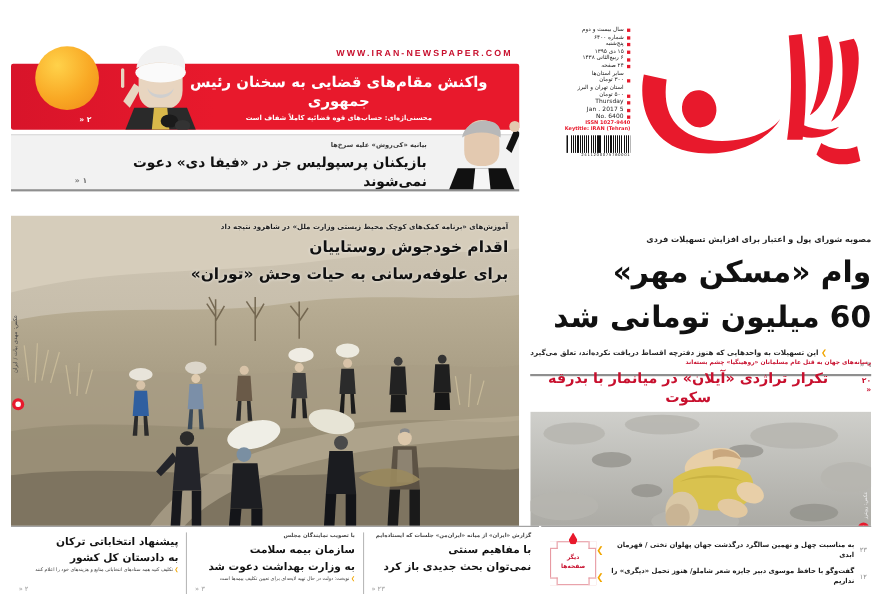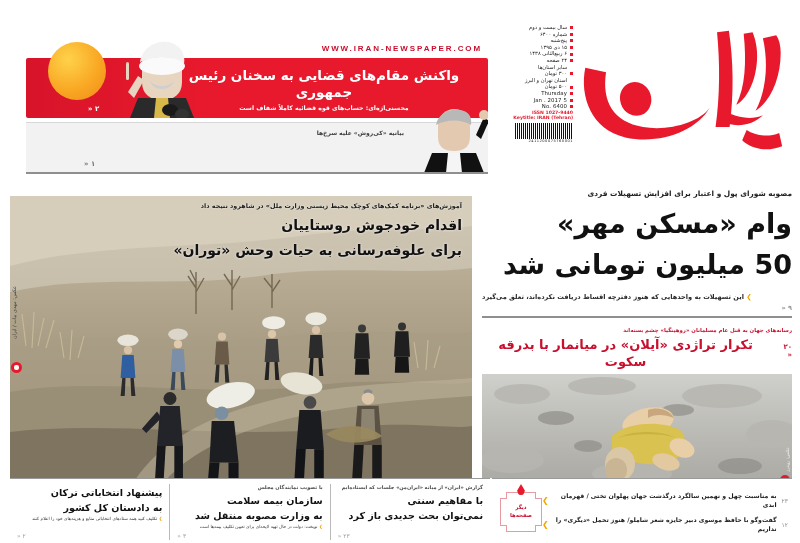--- a/index.html
+++ b/index.html
@@ -58,21 +58,21 @@
     background: repeating-linear-gradient(90deg,
       #111 0 1px, #fff 1px 2px, #111 2px 2.6px, #fff 2.6px 4px,
       #111 4px 5.2px, #fff 5.2px 6px);
   }
   .barcode-num {
     font-size: 3.6px; color: #222; letter-spacing: .5px;
     margin-right: 1px; white-space: nowrap;
   }
 
   
-  .banners { position: absolute; left: 16px; top: 0; width: 472px; height: 152px; }
+  .banners { position: absolute; left: 0; top: 0; width: 472px; height: 152px; }
 
   .url-bar {
     position: absolute; right: 6px; top: 22px;
     font-family: "Liberation Sans", sans-serif;
     font-size: 8px; font-weight: bold; letter-spacing: 1.9px;
     color: #c8102e;
     direction: ltr;
   }
 
   .red-banner {
@@ -178,21 +178,21 @@
     width:4.2px; height:4.2px; border-radius:50%; background:#fff;
   }
 
   
   .right-col {
     position: absolute; right: 8px; top: 14px;
     width: 310px;
   }
   .lead-kicker {
     font-size: 7.4px; color: #222; text-align: right;
-    direction: rtl; line-height: 11px; font-weight: bold;
+    direction: rtl; line-height: 11px; font-weight: bold; margin-top: 24px;
   }
   .lead-head {
     font-size: 27px; font-weight: bold; color: #111;
     text-align: right; direction: rtl; line-height: 33px;
     margin-top: 8px; letter-spacing: -.6px;
   }
   .lead-sub {
     font-size: 6.6px; color: #2a2a2a; text-align: left;
     direction: rtl; line-height: 10px; margin-top: 11px;
     font-weight: bold;
@@ -403,20 +403,21 @@
 
         <div class="pgmark b1">
           <span>۲</span>
           <span class="chev">«</span>
         </div>
       </div>
 
       <div class="banner2">
         <div class="banner2-text">
           <div class="banner2-sub">بیانیه «کی‌روش» علیه سرخ‌ها</div>
+          <div class="banner2-head">بازیکنان پرسپولیس جز در «فیفا دی» دعوت نمی‌شوند</div>
         </div>
 
         <svg class="banner-photo-2" viewBox="0 0 74 68">
           <g>
             <path d="M24 22 C24 10, 32 4, 40 4 C50 4, 56 10, 56 22 L56 32
                      C56 42, 50 46, 40 46 C30 46, 24 42, 24 32 Z" fill="#e3c9b0"></path>
             <path d="M22 20 C24 8, 38 2, 50 6 C56 8, 58 14, 57 20
                      C48 14, 32 14, 22 20 Z" fill="#b8b8b8"></path>
             <path d="M18 48 L62 48 L70 68 L10 68 Z" fill="#111"></path>
             <path d="M34 48 L46 48 L48 68 L32 68 Z" fill="#f5f5f5"></path>
@@ -562,21 +563,21 @@
         <div class="ov-head">برای علوفه‌رسانی به حیات وحش «توران»</div>
       </div>
 
       <div class="photo-credit">عکس: مهدی بیات / ایران</div>
       <div class="credit-dot"></div>
     </div>
 
     <div class="right-col">
       <div class="lead-kicker">مصوبه شورای پول و اعتبار برای افزایش تسهیلات فردی</div>
       <div class="lead-head">وام «مسکن مهر»</div>
-      <div class="lead-head">50 میلیون تومانی شد</div>
+      <div class="lead-head">60 میلیون تومانی شد</div>
       <div class="lead-sub">
         <span class="caret">❯</span>
         <span>این تسهیلات به واحدهایی که هنوز دفترچه اقساط دریافت نکرده‌اند، تعلق می‌گیرد</span>
       </div>
       <div class="pgmark lead">
         <span>۹</span>
         <span class="chev">«</span>
       </div>
       <div class="lead-rule"></div>
     </div>
@@ -645,21 +646,21 @@
         <div class="b-head">نمی‌توان بحث جدیدی باز کرد</div>
         <div class="b-pg">
           <span>۲۳</span>
           <span class="chev">«</span>
         </div>
       </div>
 
       <div class="bstory">
         <div class="b-kicker">با تصویب نمایندگان مجلس</div>
         <div class="b-head">سازمان بیمه سلامت</div>
-        <div class="b-head">به وزارت مصوبه منتقل شد</div>
+        <div class="b-head">به وزارت بهداشت دعوت شد</div>
         <div class="b-sub">
           <span class="caret">❯</span>
           <span>نوبخت: دولت در حال تهیه لایحه‌ای برای تعیین تکلیف بیمه‌ها است</span>
         </div>
         <div class="b-pg">
           <span>۳</span>
           <span class="chev">«</span>
         </div>
       </div>
 

